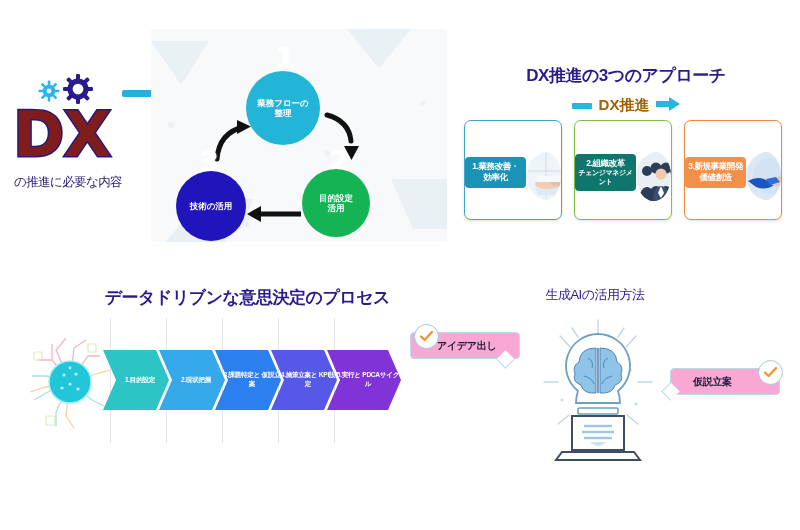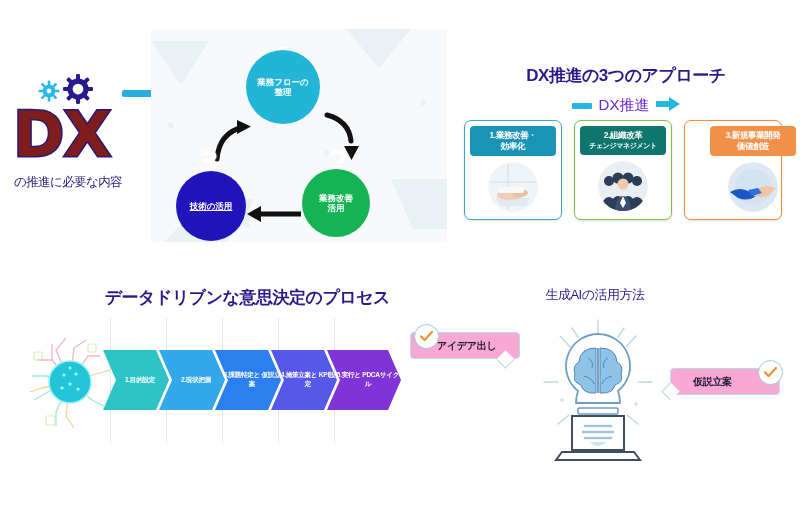--- a/index.html
+++ b/index.html
@@ -42,56 +42,56 @@
     position:absolute;left:151px;top:29px;width:296px;height:213px;
     background:#f7f9fa;overflow:hidden;
   }
   .circ{
     position:absolute;border-radius:50%;
     display:flex;align-items:center;justify-content:center;
     text-align:center;color:#fff;font-weight:bold;
     line-height:1.22;
   }
   .circ span{display:block;}
-  .c1{left:95px;top:21px;width:74px;height:74px;background:#22b5d8;font-size:8.5px;}
+  .c1{left:95px;top:42px;width:74px;height:74px;background:#22b5d8;font-size:8.5px;}
   .c2{left:151px;top:140px;width:68px;height:68px;background:#14b354;font-size:8.5px;}
-  .c3{left:25px;top:142px;width:70px;height:70px;background:#2015bb;font-size:8.5px;text-decoration:underline;}
+  .c3{left:25px;top:142px;width:70px;height:70px;background:#2015bb;font-size:8.5px;}
   .num{
     position:absolute;font-family:"DejaVu Sans",sans-serif;
     font-size:29px;font-weight:bold;color:#fff;line-height:1;
     text-shadow:0 0 2px rgba(255,255,255,.9);
   }
   .n1{left:124px;top:15px;}
   .n2{left:178px;top:118px;}
   .n3{left:48px;top:119px;}
   .arrow-svg{position:absolute;left:0;top:0;width:296px;height:213px;pointer-events:none;}
 
   
   .appr{position:absolute;left:458px;top:52px;width:336px;height:190px;margin-top:12px;}
   .appr-title{
     position:absolute;left:0;top:0;width:336px;text-align:center;
     font-size:17px;font-weight:bold;color:#2a1b8c;letter-spacing:-0.5px;
   }
   .appr-sub{
     position:absolute;left:0;top:32px;width:336px;
     display:flex;align-items:center;justify-content:center;gap:7px;
-    font-size:15px;font-weight:normal;color:#6d28d9;
+    font-size:15px;font-weight:bold;color:#a16207;
   }
   .sub-dash{width:20px;height:6px;background:#27b6dd;border-radius:1px;display:inline-block;}
   .sub-arrow{display:inline-block;}
   .cards{position:absolute;left:6px;top:56px;width:326px;display:flex;gap:12px;}
   .card{
     width:98px;height:100px;border-radius:7px;background:#fff;
     box-shadow:0 1px 3px rgba(0,0,0,.13);
-    display:flex;flex-direction:column;align-items:center;
+    display:flex;align-items:center;
     padding-top:5px;box-sizing:border-box;
   }
   .card.teal{border:1.6px solid #3fa6c9;}
   .card.green{border:1.6px solid #7dc243;}
-  .card.orange{border:1.6px solid #f08a3c;padding-left:40px;}
+  .card.orange{border:1.6px solid #f08a3c;}
   .card-head{
     width:86px;border-radius:4px;color:#fff;text-align:center;
     padding:4px 2px 5px;box-sizing:border-box;
   }
   .card.teal .card-head{background:#1a93b5;}
   .card.green .card-head{background:#0f766e;}
   .card.orange .card-head{background:#f2904a;}
   .ch-l1{font-size:8.5px;font-weight:bold;line-height:1.25;letter-spacing:-0.4px;}
   .ch-l2{font-size:7px;font-weight:bold;line-height:1.3;letter-spacing:-0.4px;}
   .card-photo{
@@ -218,21 +218,21 @@
     <div class="circ c1">
       <div>
         <span>業務フローの</span>
         <span>整理</span>
       </div>
     </div>
 
     <div class="num n2">2</div>
     <div class="circ c2">
       <div>
-        <span>業務改善</span>
+        <span>目的設定</span>
         <span>活用</span>
       </div>
     </div>
 
     <div class="num n3">3</div>
     <div class="circ c3">
       <div>
         <span>技術の活用</span>
       </div>
     </div>

